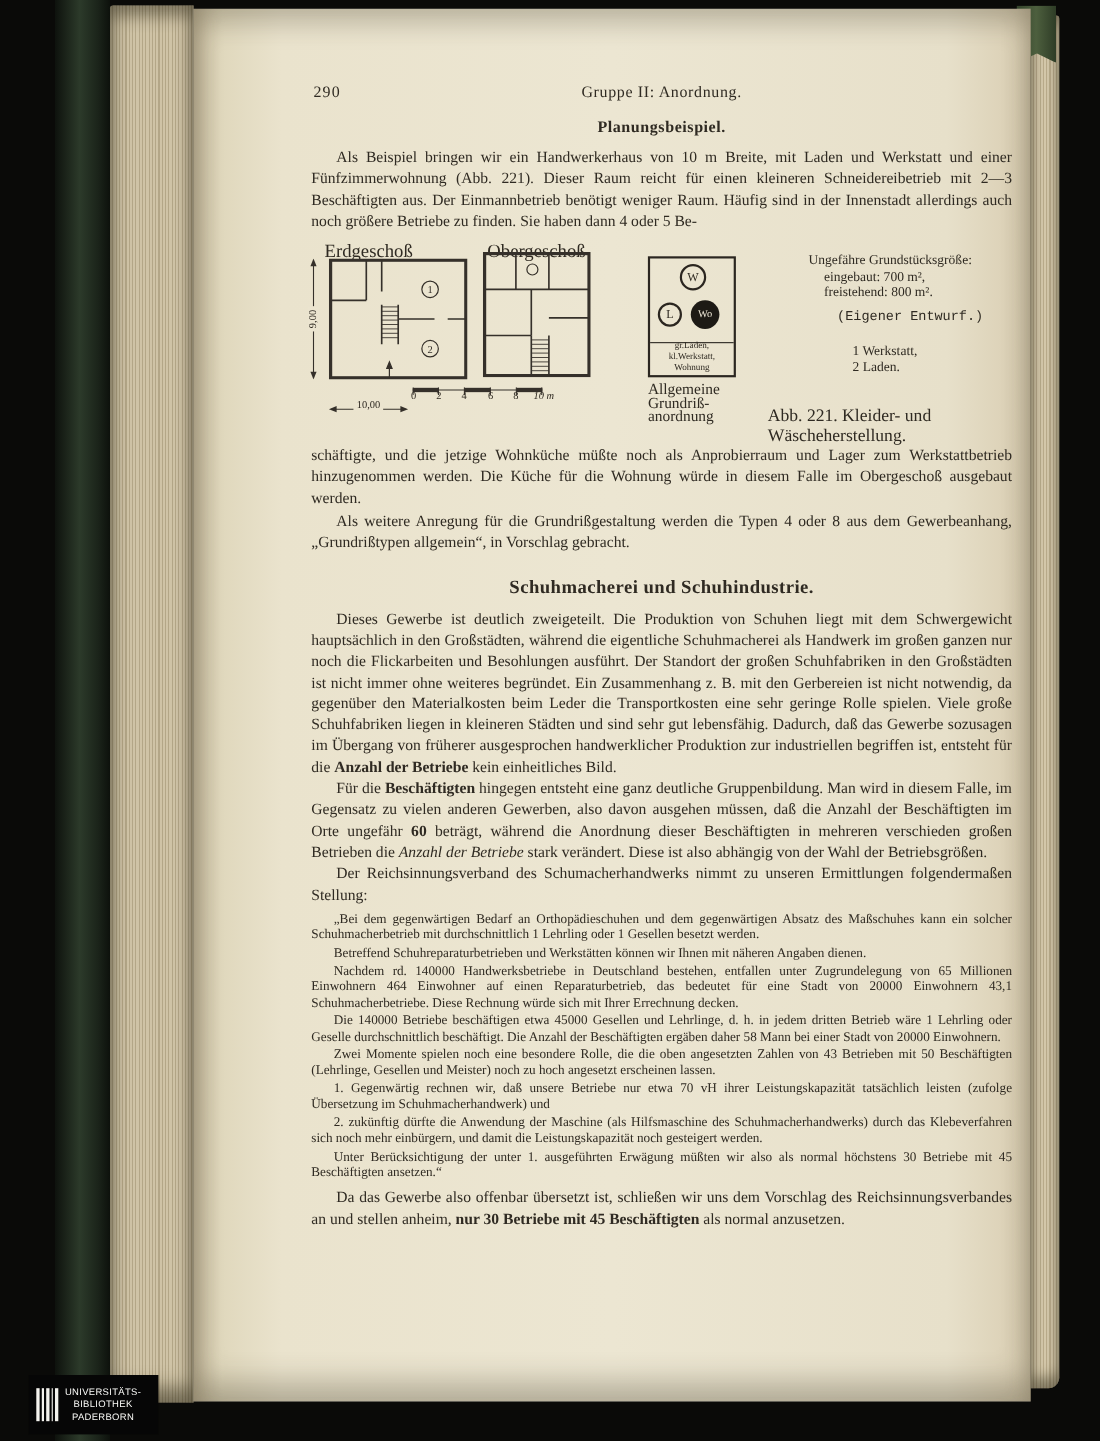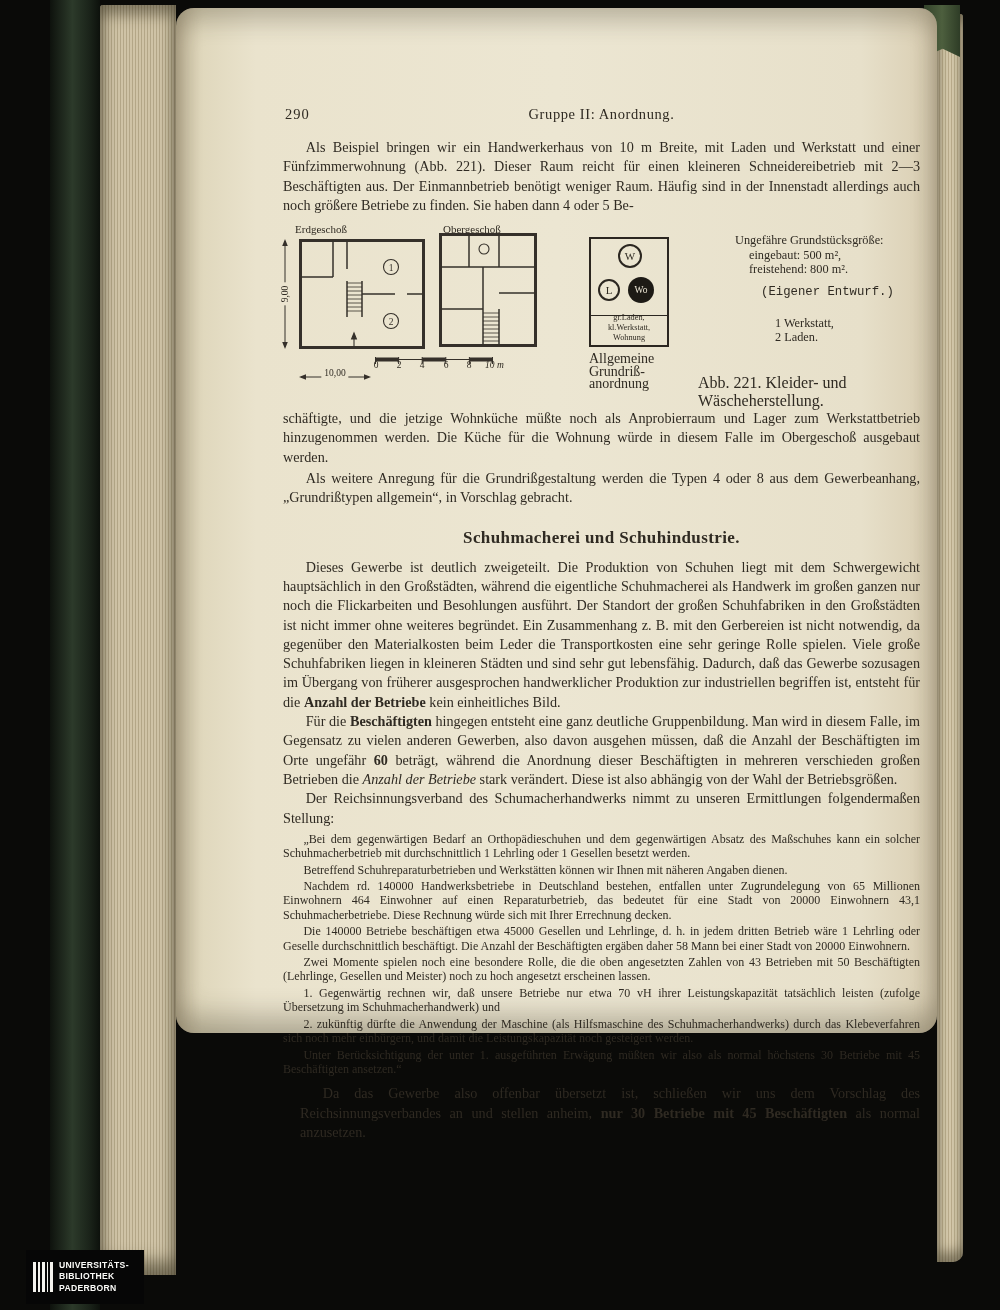--- a/index.html
+++ b/index.html
@@ -16,43 +16,43 @@
            box-shadow:inset 0 10px 14px rgba(40,35,20,.45), inset 0 -14px 16px rgba(40,35,20,.5); }
   .edges-right { position:absolute; left:937px; top:14px; width:26px; height:1248px;
            background:repeating-linear-gradient(90deg,#d4c8aa 0 2px,#b9ab8b 2px 3px);
            border-radius:0 3px 10px 0;
            box-shadow:inset 0 8px 10px rgba(40,35,20,.4), inset 0 -10px 12px rgba(40,35,20,.45); }
   .ribbon { position:absolute; left:924px; top:5px; width:36px; height:52px;
            background:linear-gradient(90deg,#33422a,#4d5f3e 50%,#2e3c26);
            clip-path:polygon(0 0,100% 0,100% 100%,52% 84%,0 100%); }
 
   
-  .page { position:absolute; left:176px; top:8px; width:761px; height:1025px;
+  .page { position:absolute; left:176px; top:8px; width:761px; height:1266px;
           background:linear-gradient(90deg,#cdc1a4 0px,#e0d8bd 26px,#eae3cd 80px,#ece6d2 50%,#e7e0ca 90%,#d8ccb0 100%);
           box-shadow:inset 0 14px 22px rgba(60,52,32,.25), inset 0 -18px 26px rgba(60,52,32,.3);
-          padding:98px 17px 0 107px;border-radius:18px; }
+          padding:68px 17px 0 107px; }
 
   .running-head { position:relative; height:18px; margin-bottom:14px; font-size:14.5px; }
   .pagenum { position:absolute; left:2px; top:0; letter-spacing:1px; }
   .rh-title { position:absolute; left:50%; transform:translateX(-50%); top:0; letter-spacing:0.6px; }
 
   .sec-title { font-size:14.6px; font-weight:bold; text-align:center; margin:4px 0 9px; letter-spacing:0.5px; }
   .chapter-title { font-size:17px; font-weight:bold; text-align:center; margin:20px 0 10px; letter-spacing:0.4px; }
 
   p.body { font-size:14.2px; line-height:19.3px; text-align:justify; }
   .indent { text-indent:1.6em; }
   .mt { margin-top:2px; }
   .quote { margin:4px 0 6px; }
   .quote p { font-size:12px; line-height:14.4px; text-align:justify; text-indent:1.7em; margin:2px 0; }
-  .final { margin-top:8px;margin-left:17px; }
+  .final { margin-top:8px; }
   b { font-weight:bold; } i { font-style:italic; }
 
   
   .figure { position:relative; height:174px; margin:8px 0 12px; }
-  .fig-label { position:absolute; font-size:11px; }
+  .fig-label { position:absolute; font-size:17px; }
   .plan { position:absolute; }
   svg text { font-family:"Liberation Serif", serif; fill:#35302a; }
   .dimv { position:absolute; left:-4px; top:16px; width:12px; height:110px; }
   .dimv-label { position:absolute; top:50%; left:50%; transform:translate(-50%,-50%) rotate(-90deg);
                 font-size:9.5px; background:#ebe4cf; padding:0 3px; white-space:nowrap; }
   .dimh { position:absolute; left:16px; top:145px; width:72px; height:10px; }
   .dimh-label { position:absolute; top:50%; left:50%; transform:translate(-50%,-50%);
                 font-size:9.5px; background:#ebe4cf; padding:0 3px; }
   .scalebar { position:absolute; left:92px; top:128px; width:130px; height:24px; }
   .scalebar .tick { position:absolute; top:9px; font-size:9.5px; transform:translateX(-50%); }
@@ -76,38 +76,39 @@
   .fig-info .in3 { padding-left:40px; }
   .fig-info .gap { height:16px; }
   .fig-caption { position:absolute; left:415px; top:151px; font-size:16px; }
 
   
   .stamp { position:absolute; left:26px; top:1250px; width:118px; height:54px;
            background:#060606; display:flex; align-items:center; gap:6px; padding:6px 6px 6px 7px; }
   .barcode { display:flex; gap:2px; align-items:stretch; height:30px; }
   .barcode div { background:#f4f3ee; }
   .b1 { width:3px; } .b2 { width:1.5px; } .b3 { width:3px; } .b4 { width:1.5px; } .b5 { width:3px; }
-  .stamp-text { font-family:"Liberation Sans", sans-serif; font-size:8.6px; font-weight:bold;
-                color:#fbfbf8; line-height:11.5px; letter-spacing:0.3px; }
+  .stamp-text { font-family:"Liberation Sans", sans-serif; font-size:8.6px; font-weight:normal;
+                color:#fbfbf8; line-height:11.5px; letter-spacing:0.3px;text-align:center; }
 </style>
 </head>
 <body>
 
 <div class="spine"></div>
 <div class="edges-left"></div>
 <div class="edges-right"></div>
 <div class="ribbon"></div>
 
 <div class="page">
 
   <div class="running-head">
     <span class="pagenum">290</span>
     <span class="rh-title">Gruppe II: Anordnung.</span>
   </div>
 
+  <h3 class="sec-title">Planungsbeispiel.</h3>
 
   <p class="body indent">Als Beispiel bringen wir ein Handwerkerhaus von 10 m Breite, mit Laden und Werkstatt und einer Fünfzimmerwohnung (Abb. 221). Dieser Raum reicht für einen kleineren Schneidereibetrieb mit 2—3 Beschäftigten aus. Der Einmannbetrieb benötigt weniger Raum. Häufig sind in der Innenstadt allerdings auch noch größere Betriebe zu finden. Sie haben dann 4 oder 5 Be-</p>
 
   <div class="figure">
 
     <div class="fig-label" style="left:12px;top:0">Erdgeschoß</div>
     <div class="fig-label" style="left:160px;top:0">Obergeschoß</div>
 
     <div class="dimv">
       <svg width="12" height="110" viewBox="0 0 12 110">
@@ -219,21 +220,21 @@
       </div>
     </div>
     <div class="schema-label">
       <div>Allgemeine</div>
       <div>Grundriß-</div>
       <div>anordnung</div>
     </div>
 
     <div class="fig-info">
       <div>Ungefähre Grundstücksgröße:</div>
-      <div class="in1">eingebaut: 500 m²,</div>
+      <div class="in1">eingebaut: 700 m²,</div>
       <div class="in1">freistehend: 800 m².</div>
       <div class="in2">(Eigener Entwurf.)</div>
       <div class="gap"></div>
       <div class="in3">1 Werkstatt,</div>
       <div class="in3">2 Laden.</div>
     </div>
 
     <div class="fig-caption">Abb. 221. Kleider- und Wäscheherstellung.</div>
   </div>
 

